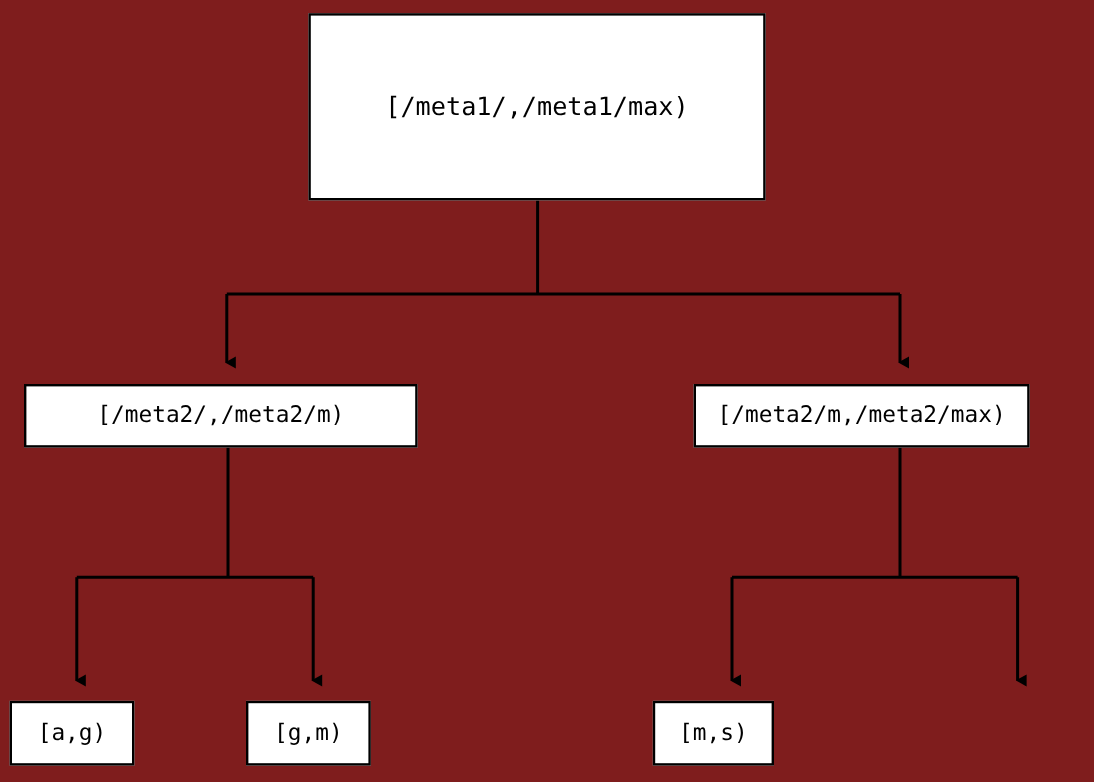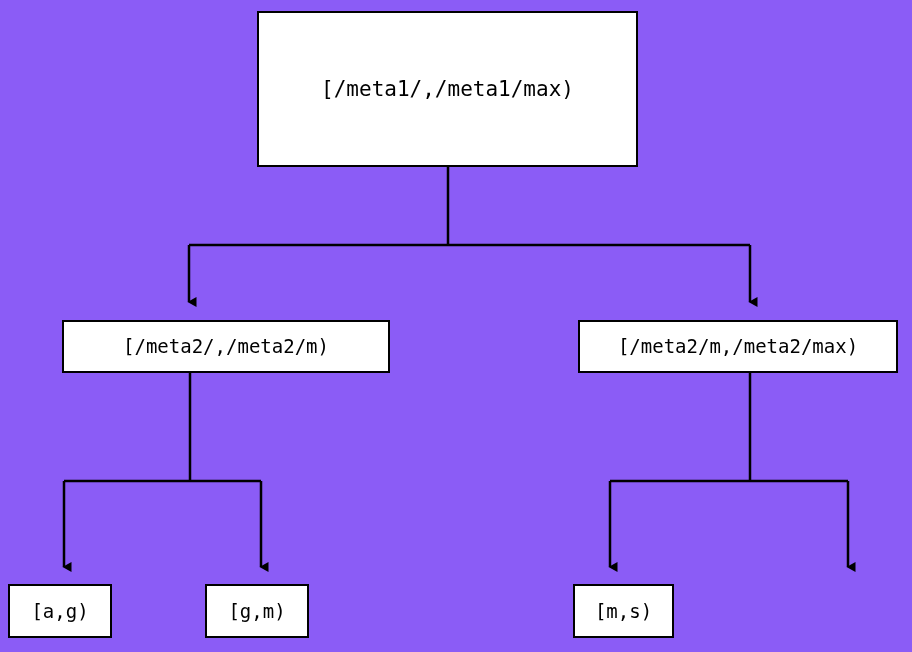--- a/index.html
+++ b/index.html
@@ -5,21 +5,21 @@
 <style>
   html, body {
     margin: 0;
     padding: 0;
     background: #ffffff;
   }
   #diagram-root {
     position: relative;
     width: 912px;
     height: 652px;
-    background: #8b5cf6;
+    background: #7f1d1d;
     overflow: hidden;
     font-family: "DejaVu Sans Mono", "Liberation Mono", monospace;
   }
   #edge-layer {
     position: absolute;
     left: 0;
     top: 0;
     width: 912px;
     height: 652px;
     pointer-events: none;
@@ -47,31 +47,31 @@
     width: 381px;
     height: 156px;
     font-size: 21px;
   }
   
   .level-mid {
     top: 320px;
     height: 53px;
     font-size: 19px;
   }
-  .mid-left  { left: 20px;  width: 328px; margin-left: 42px; }
-  .mid-right { left: 578px; width: 320px; }
+  .mid-left  { left: 20px;  width: 328px; }
+  .mid-right { left: 578px; width: 280px; }
   
   .level-leaf {
     top: 584px;
     height: 54px;
     font-size: 19px;
   }
   .leaf-a-g   { left: 8px;   width: 104px; }
   .leaf-g-m   { left: 205px; width: 104px; }
-  .leaf-m-s   { left: 573px; width: 101px; text-align: center; }
+  .leaf-m-s   { left: 544px; width: 101px; text-align: center; }
   .leaf-s-max { left: 778px; width: 120px; }
 </style>
 </head>
 <body>
 
 <div id="diagram-root">
 
   <svg id="edge-layer" viewBox="0 0 912 652" width="912" height="652" xmlns="http://www.w3.org/2000/svg">
     <defs>
       <marker id="arrow-down" markerWidth="14" markerHeight="14" refX="5" refY="9.5" orient="auto" markerUnits="userSpaceOnUse">

